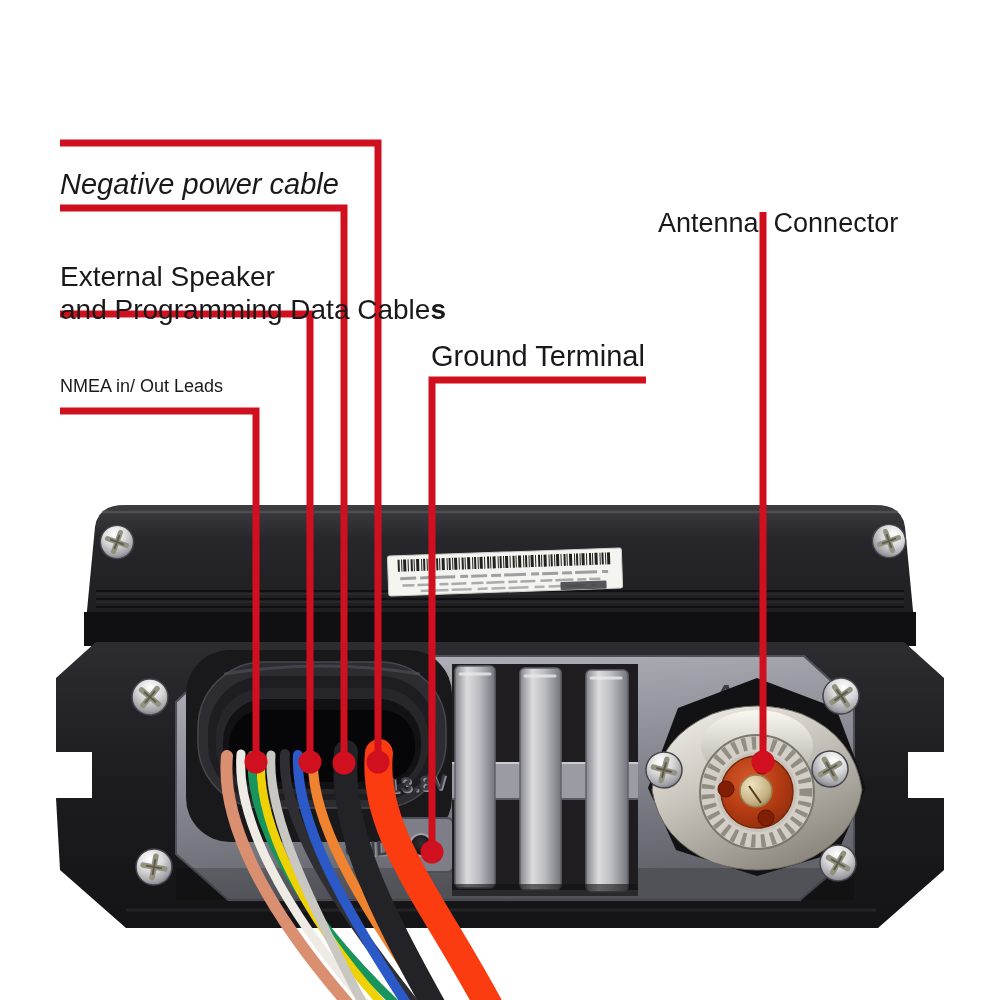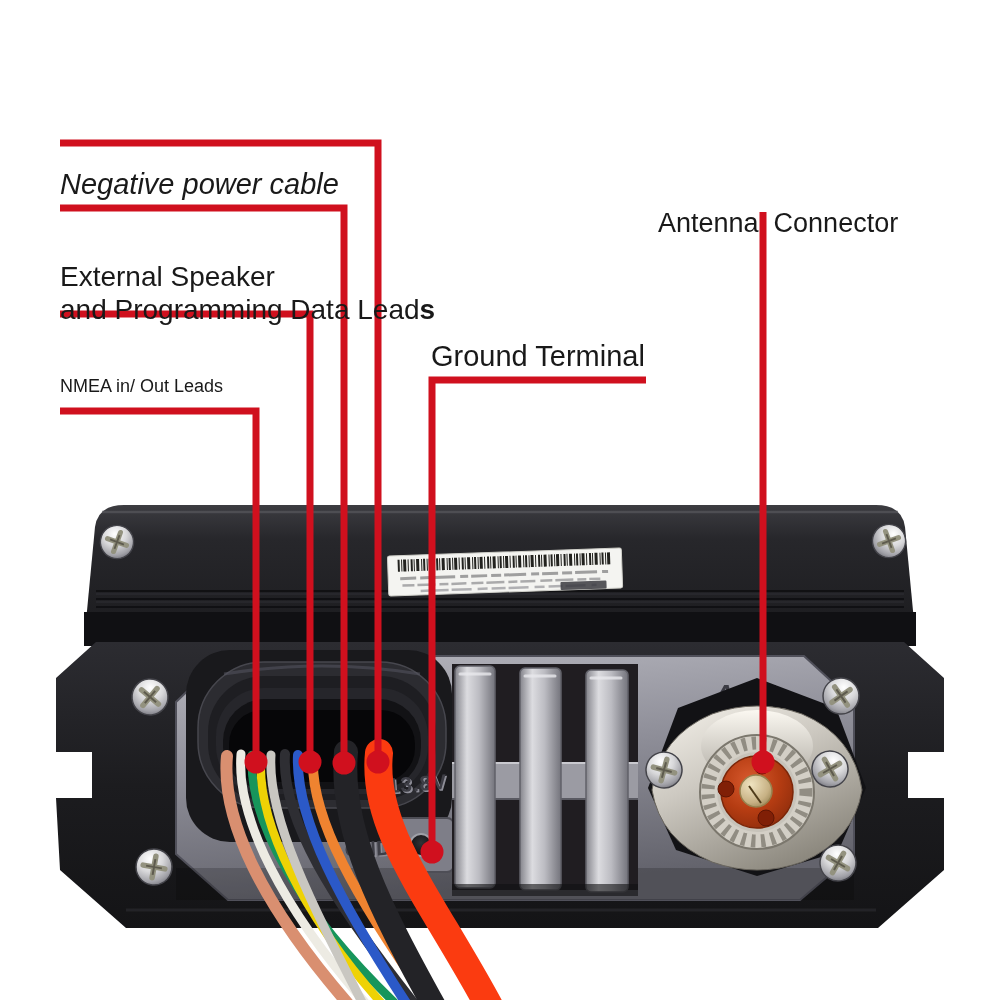--- a/index.html
+++ b/index.html
@@ -214,17 +214,17 @@
       <path class="callout-line" d="M646,380 H432 V848"></path>
         <circle class="callout-dot" cx="432" cy="852" r="11.5"></circle>
     </g>
     <g>
       <path class="callout-line" d="M763,212 V758"></path>
         <circle class="callout-dot" cx="763" cy="762" r="11.5"></circle>
     </g>
   </svg>
 
   <div class="lbl lbl-negative">Negative power cable</div>
-  <div class="lbl lbl-speaker"><span>External Speaker</span><br><span>and Programming Data Lead</span><b>s</b></div>
+  <div class="lbl lbl-speaker"><span>External Speaker</span><br><span>and Programming Data Cable</span><b>s</b></div>
   <div class="lbl lbl-nmea">NMEA in/ Out Leads</div>
   <div class="lbl lbl-ground">Ground Terminal</div>
   <div class="lbl lbl-antenna">Antenna  Connector</div>
 </div>
 
 </body></html>

